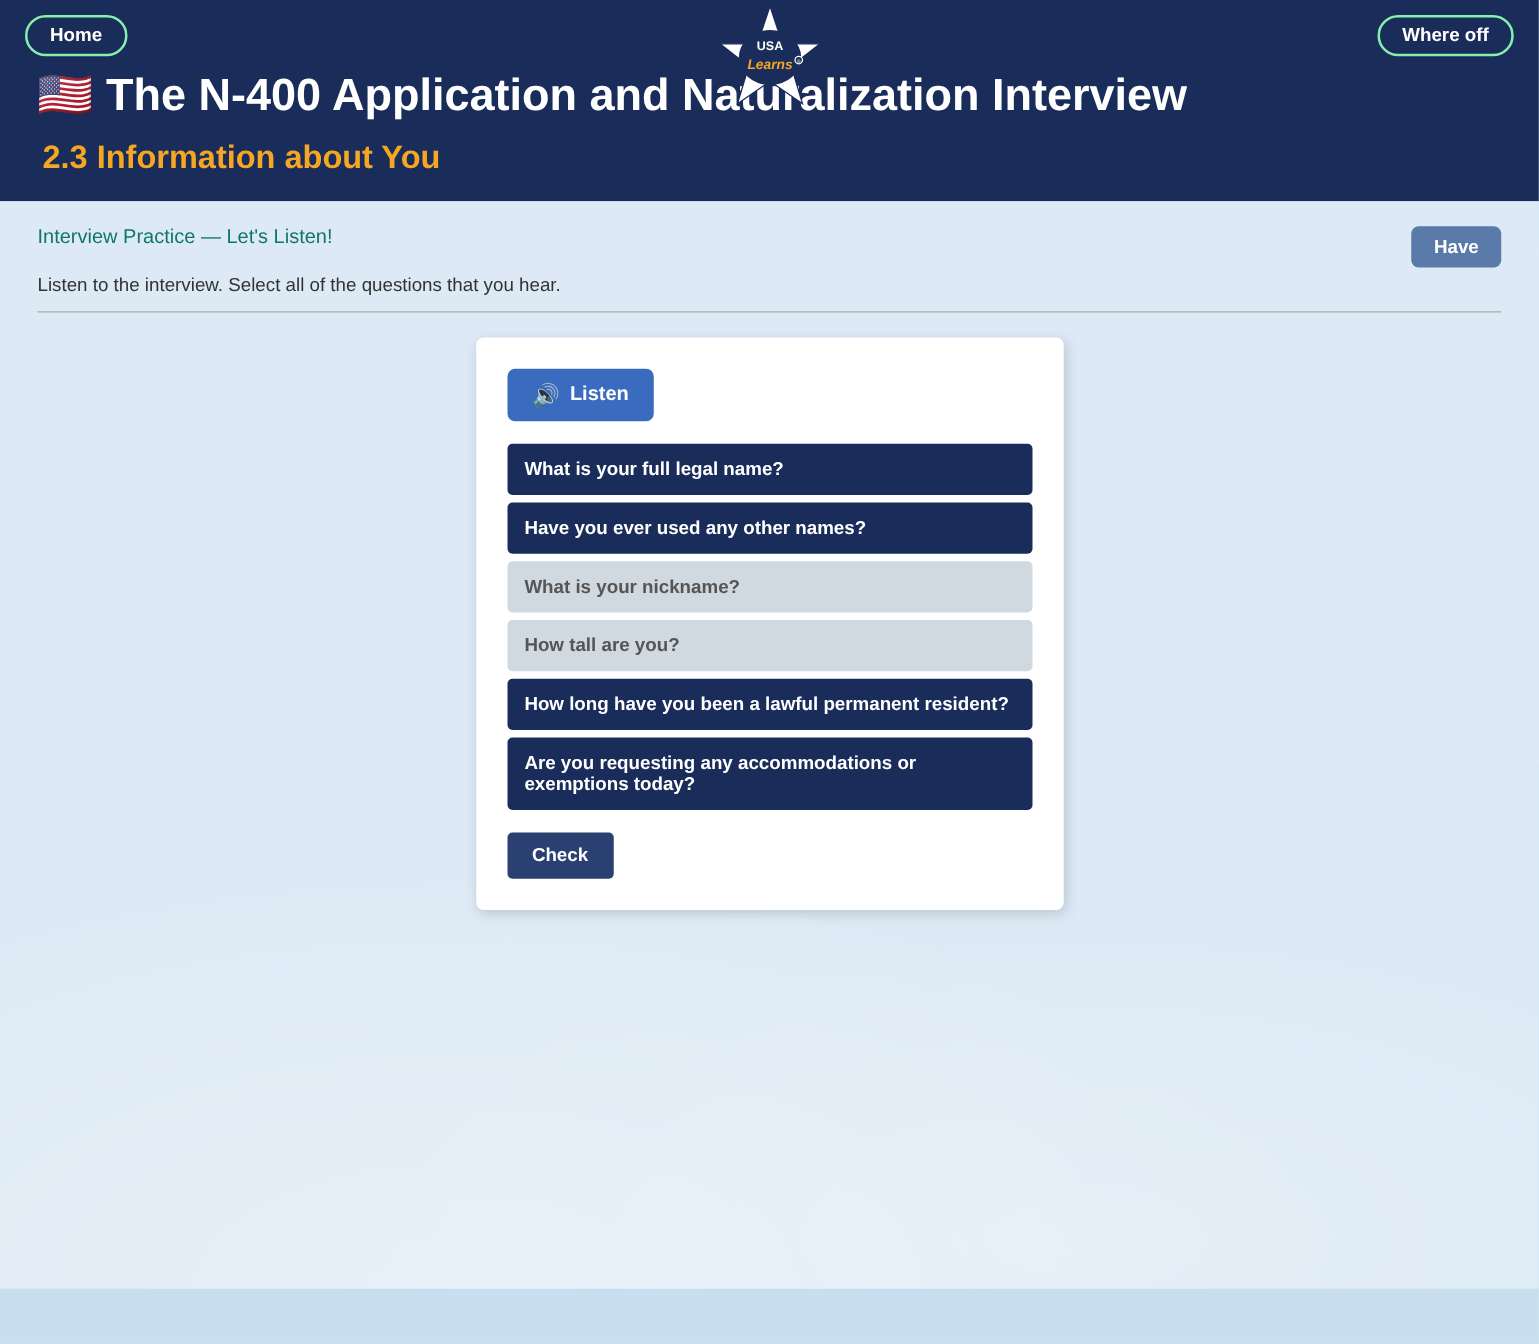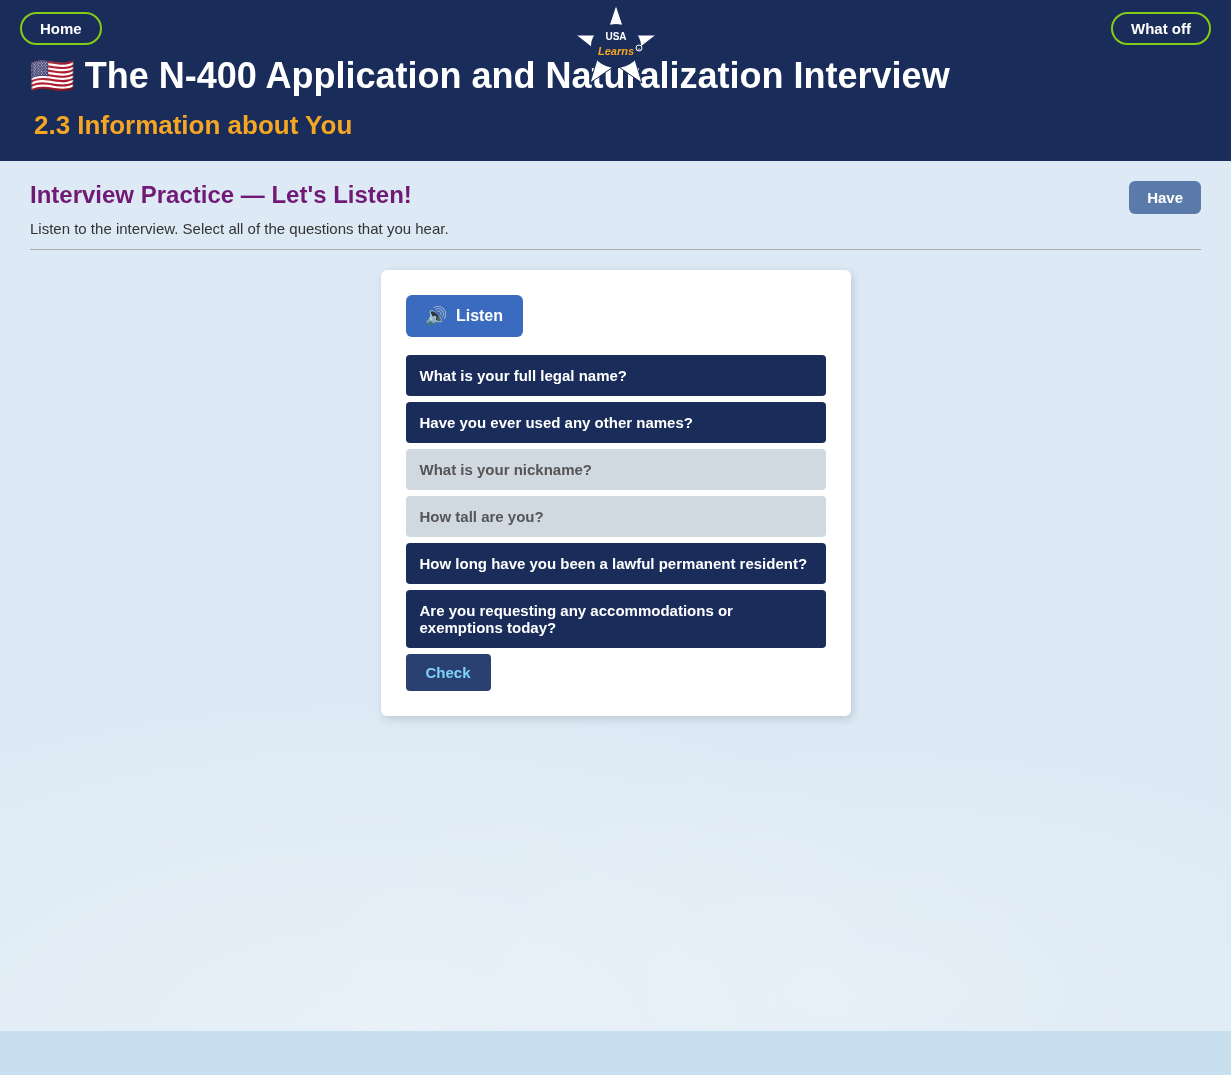--- a/index.html
+++ b/index.html
@@ -14,21 +14,21 @@
     }
     .header-nav {
       display: flex;
       justify-content: space-between;
       align-items: center;
       margin-bottom: 10px;
     }
     .home-btn, .signoff-btn {
       background: #1a2d5a;
       color: white;
-      border: 2px solid #84cc16;
+      border: 2px solid #86efac;
       border-radius: 20px;
       padding: 6px 18px;
       font-size: 15px;
       cursor: pointer;
       font-weight: bold;
     }
 
     .logo-container {
       position: absolute;
       left: 50%;
@@ -88,23 +88,23 @@
       pointer-events: none;
     }
 
     .section-header {
       display: flex;
       justify-content: space-between;
       align-items: flex-start;
       margin-bottom: 6px;
     }
     .section-title {
-      color: #701a75;
-      font-size: 24px;
-      font-weight: bold;
+      color: #0f766e;
+      font-size: 16px;
+      font-weight: normal;
     }
     .menu-btn {
       background: #5a7aaa;
       color: white;
       border: none;
       border-radius: 6px;
       padding: 8px 18px;
       font-size: 15px;
       cursor: pointer;
       font-weight: bold;
@@ -148,42 +148,42 @@
     }
 
     .speaker-icon {
       font-size: 18px;
     }
 
     .question-list {
       display: flex;
       flex-direction: column;
       gap: 6px;
-      margin-bottom: 6px;
+      margin-bottom: 18px;
     }
 
     .question-item {
       padding: 12px 14px;
       border-radius: 4px;
       font-size: 15px;
       font-weight: bold;
       cursor: pointer;
     }
     .question-item.selected {
       background: #1a2d5a;
       color: white;
     }
     .question-item.unselected {
       background: #d0d8e0;
       color: #555;
     }
 
     .check-btn {
       background: #2a4070;
-      color: #7dd3fc;
+      color: #ffffff;
       border: none;
       border-radius: 4px;
       padding: 10px 20px;
       font-size: 15px;
       cursor: pointer;
       font-weight: bold;
     }
   </style>
 </head>
 <body>
@@ -201,21 +201,21 @@
 
         <text x="55" y="40" text-anchor="middle" fill="white" font-size="10" font-weight="bold" font-family="Arial">USA</text>
 
         <text x="55" y="55" text-anchor="middle" fill="#f5a623" font-size="11" font-weight="bold" font-family="Arial" font-style="italic">Learns</text>
 
         <circle cx="78" cy="48" r="3" fill="none" stroke="white" stroke-width="1"></circle>
         <text x="78" y="50.5" text-anchor="middle" fill="white" font-size="4" font-family="Arial">®</text>
       </svg>
     </div>
 
-    <button class="signoff-btn">What off</button>
+    <button class="signoff-btn">Where off</button>
   </div>
 
   <div class="header-title-area">
     <div class="header-title">
       <span class="flag-icon">🇺🇸</span>
       <span>The N-400 Application and Naturalization Interview</span>
     </div>
     <div class="header-subtitle">2.3 Information about You</div>
   </div>
 </div>

